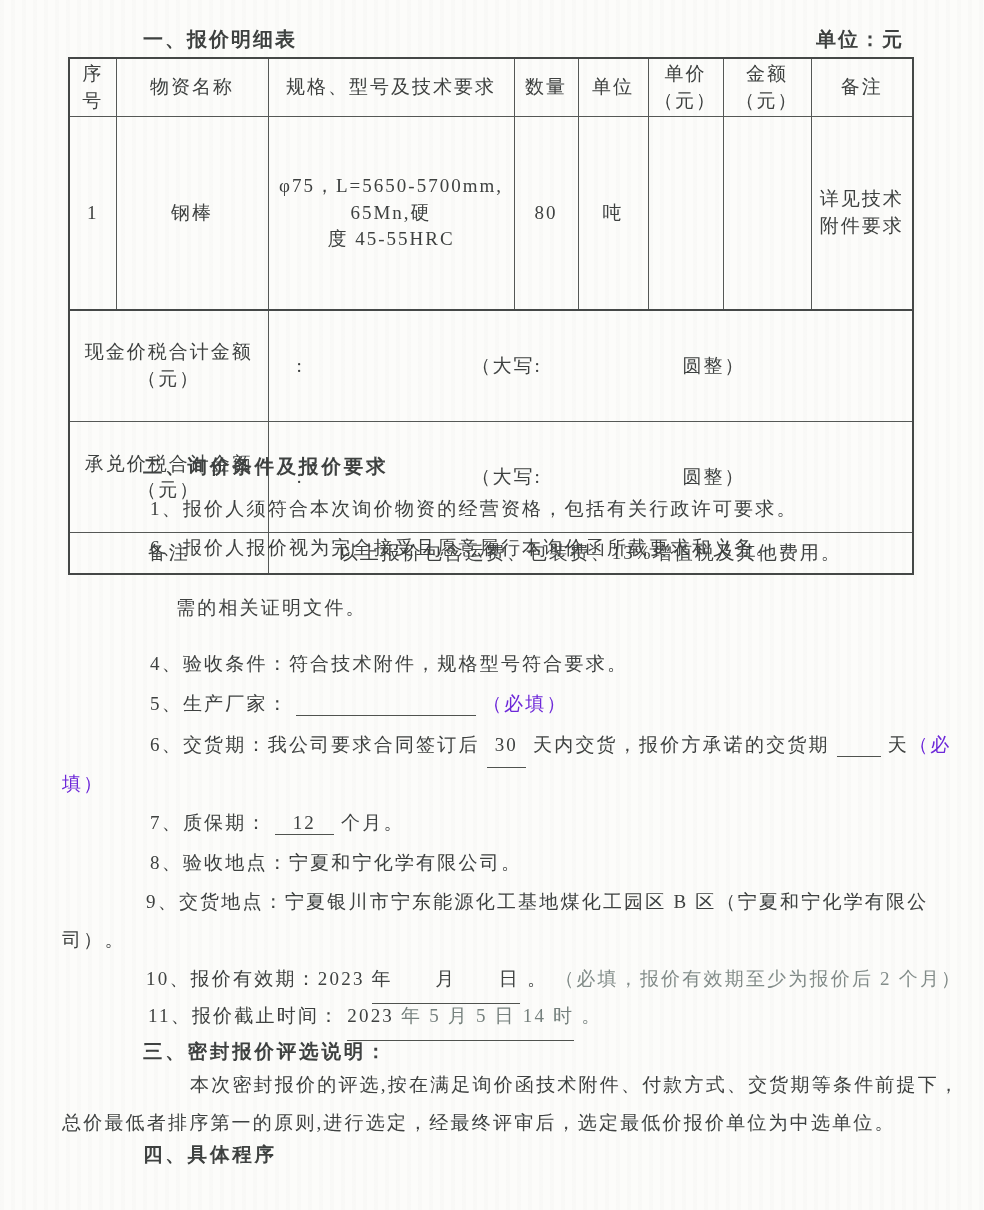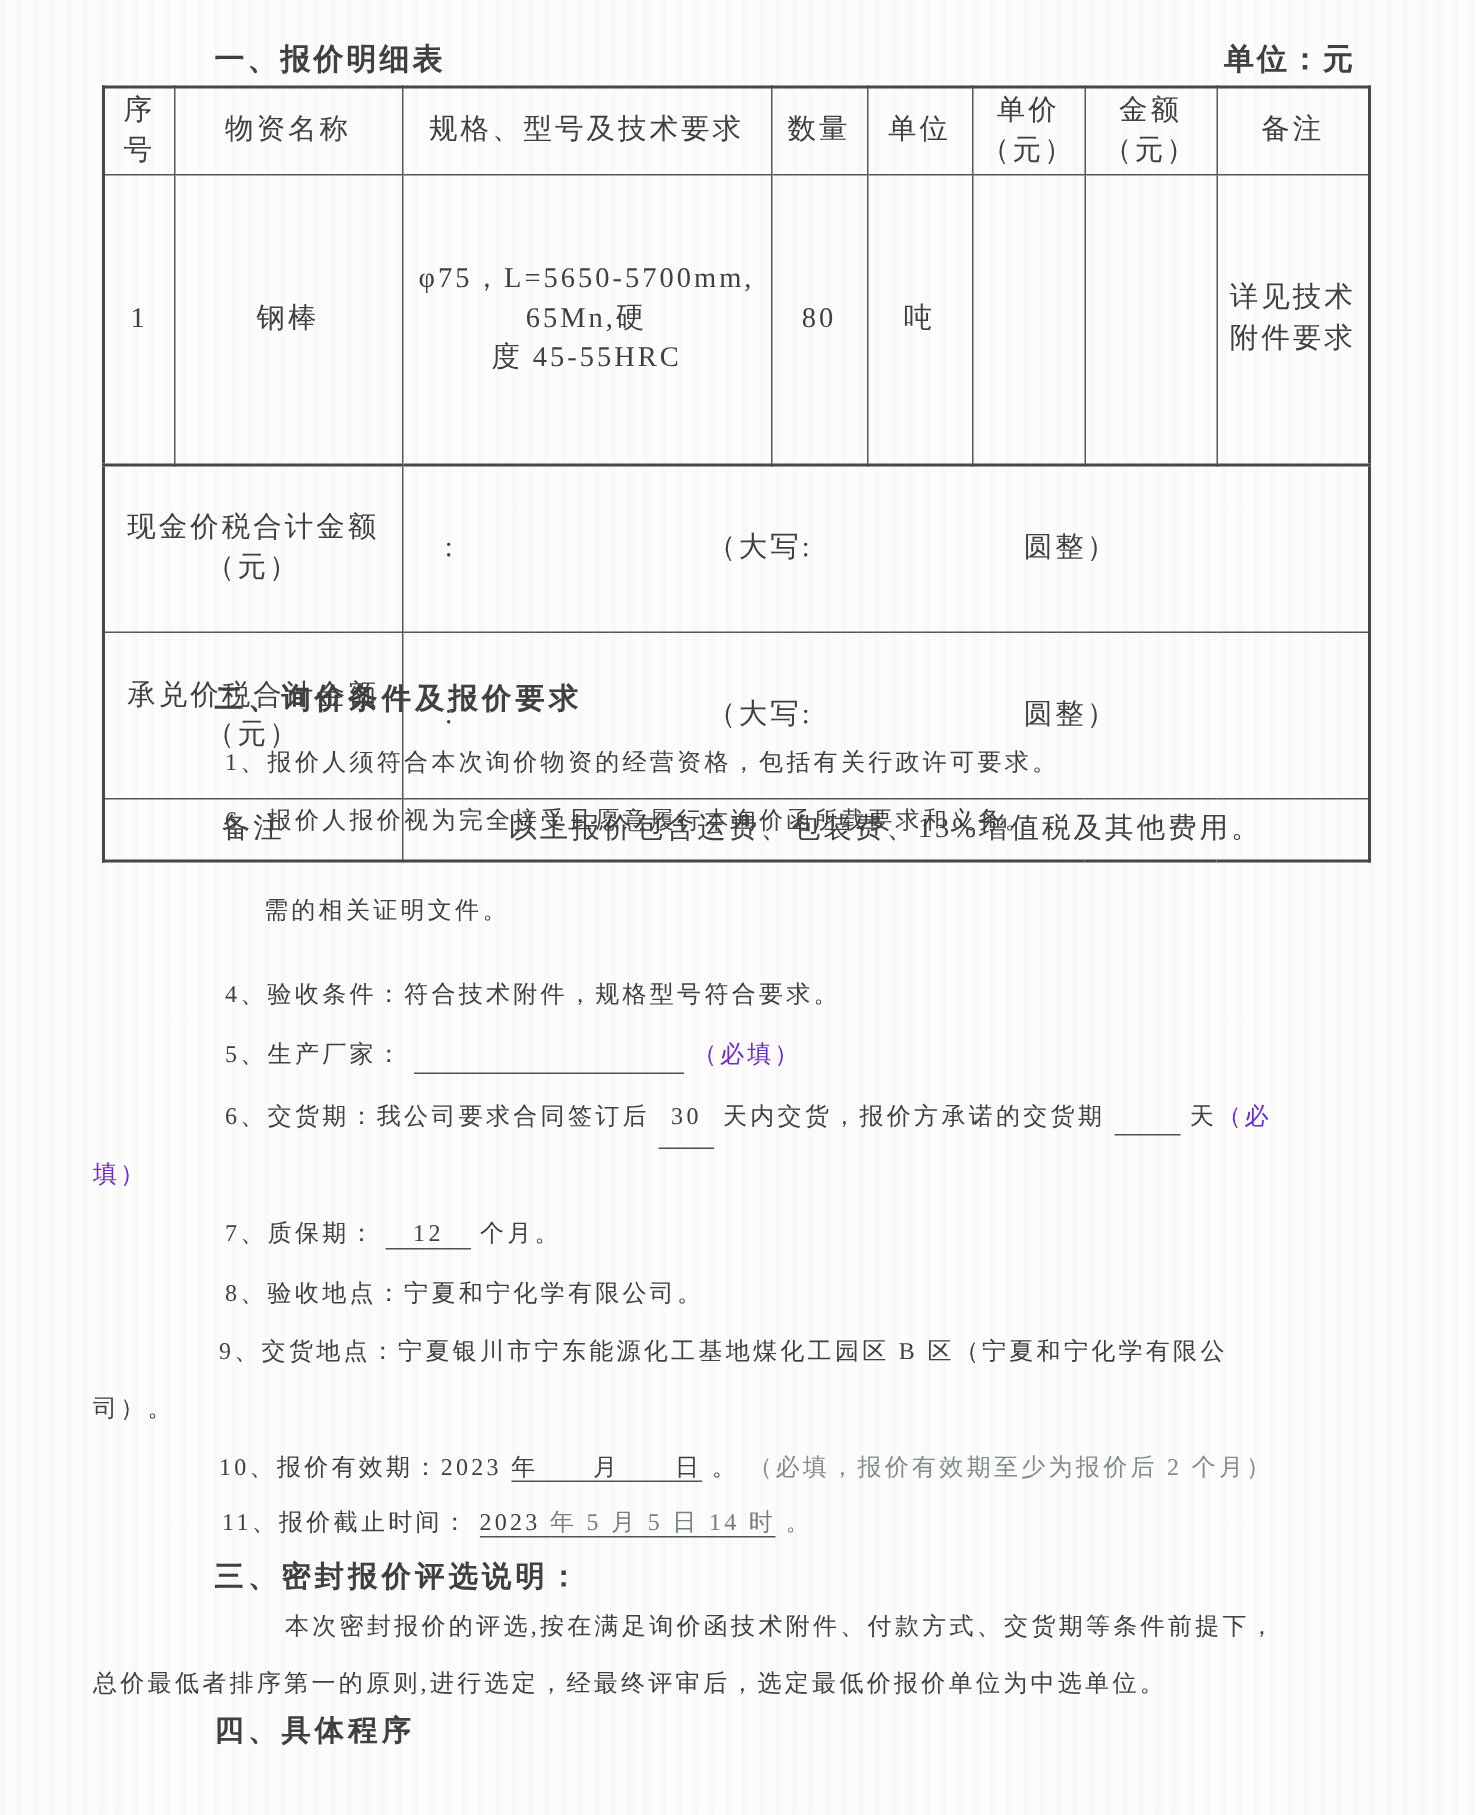--- a/index.html
+++ b/index.html
@@ -34,26 +34,26 @@
   tr.row-cash td,{border-top:2px solid #454847;}
   tr.row-cash td{border-top:2px solid #454847;}
   td.sum-content{position:relative;text-align:left;}
   td.sum-content .seg{position:absolute;top:50%;transform:translateY(-50%);white-space:nowrap;}
   td.sum-content .seg.colon{left:28px;}
   td.sum-content .seg.daxie{left:203px;}
   td.sum-content .seg.round{left:374px;margin-left:40px;}
   td.note-content{text-align:left;padding-left:14px;font-size:19.5px;letter-spacing:1.5px;}
   .ln{
     position:absolute;white-space:nowrap;
-    font-size:16px;letter-spacing:2.2px;line-height:24px;
+    font-size:19px;letter-spacing:2.2px;line-height:24px;
   }
   .h2x{font-weight:bold;letter-spacing:2.8px;font-size:19.5px;}
   .gray{color:#6d28d9;}
   .gray2{color:#828c89;}
-  .u{border-bottom:1px solid #50534f;padding-bottom:0;}
+  .u{border-bottom:1px solid #50534f;padding-bottom:14px;}
   .u-num{border-bottom:1px solid #50534f;padding:0 8px 12px 8px;}
   .blank-u{display:inline-block;border-bottom:1px solid #50534f;height:1.05em;vertical-align:bottom;}
   .w180{width:180px;}
   .w44{width:44px;}
   .dim{color:#75807d;}
 </style>
 </head>
 <body>
 
 <div class="page">

